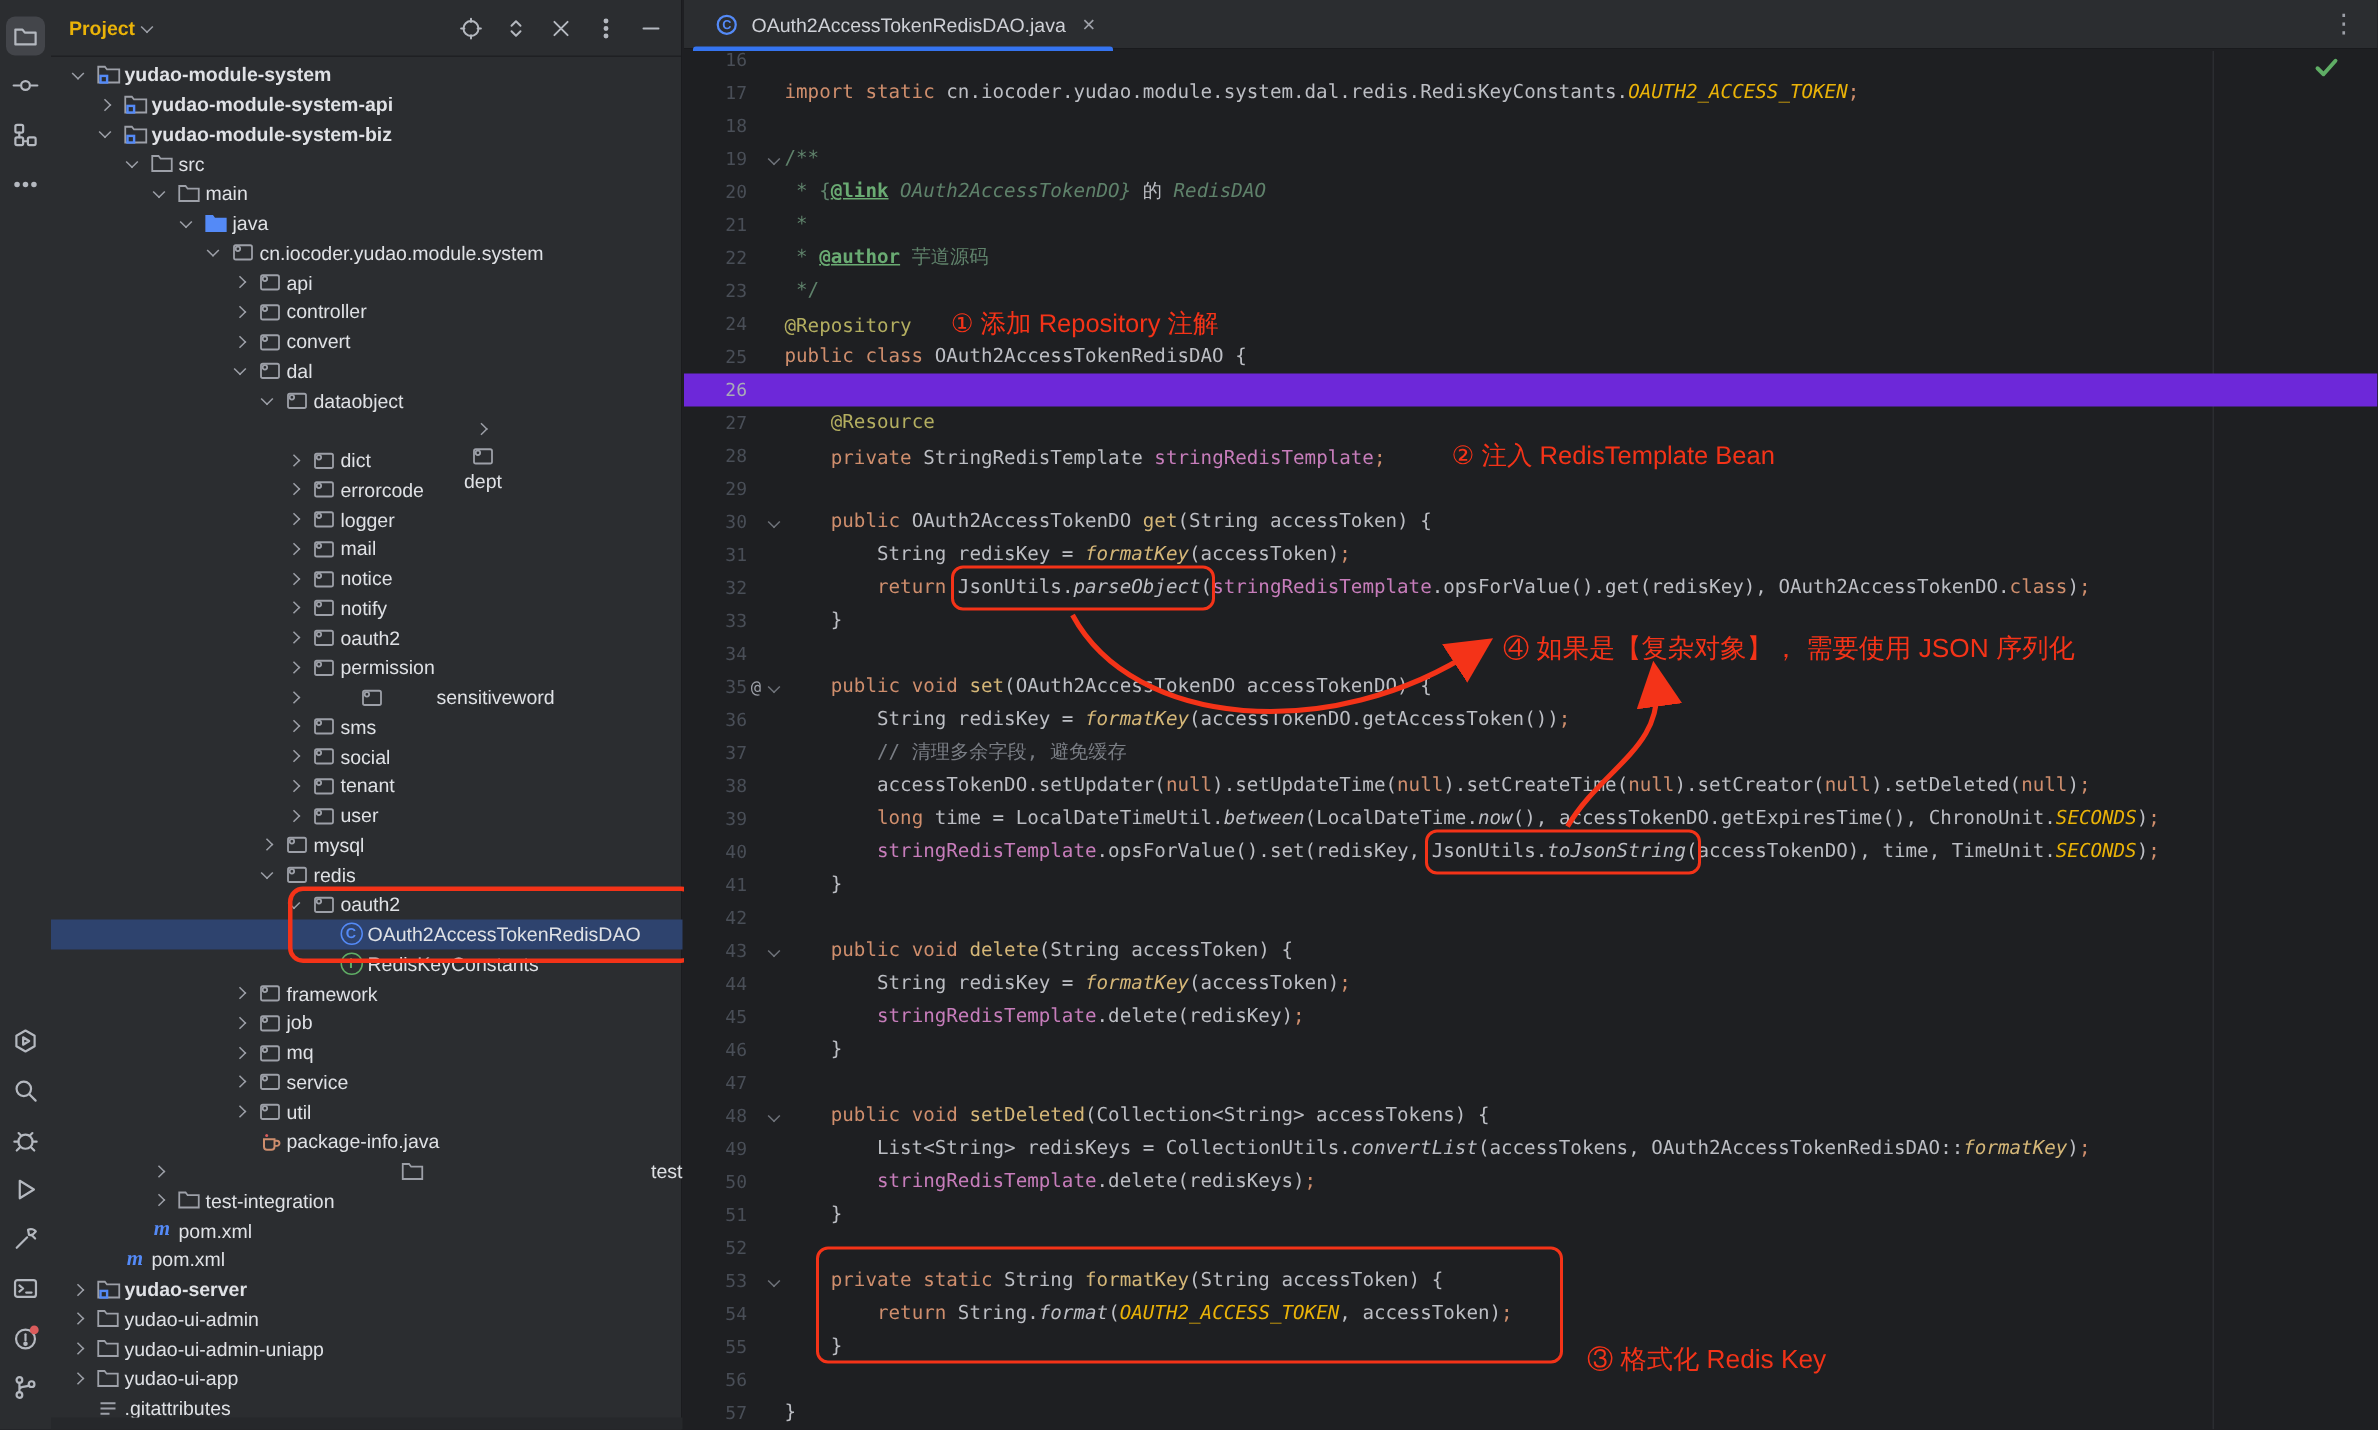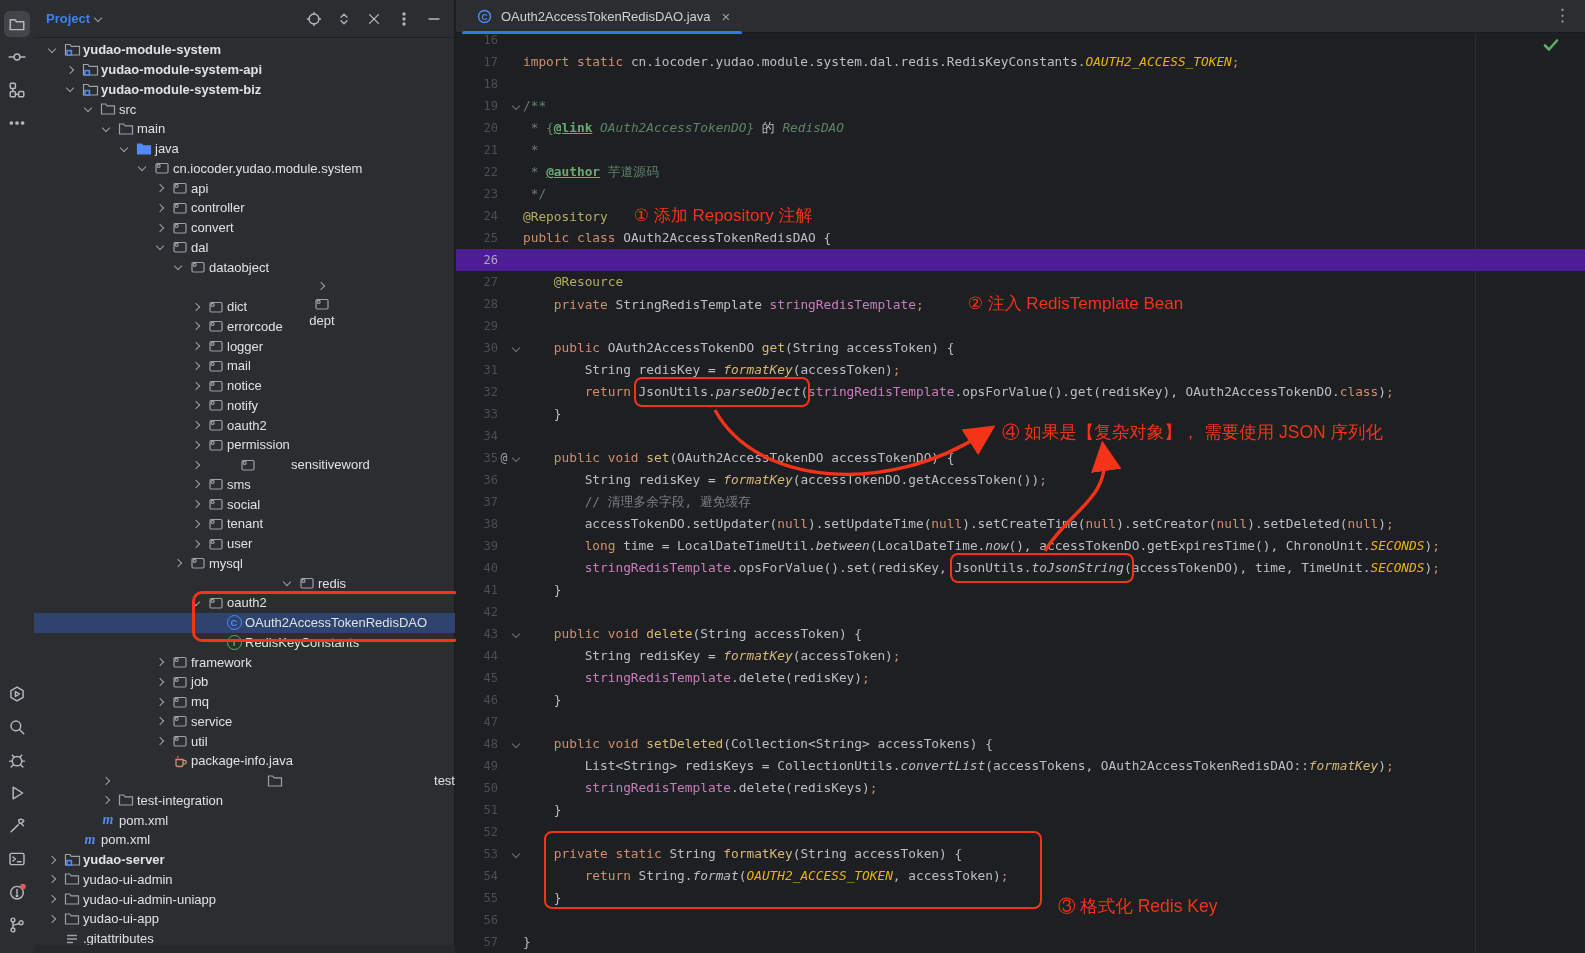--- a/index.html
+++ b/index.html
@@ -8,21 +8,21 @@
   
   .stripe{position:absolute;left:0;top:0;width:34px;height:953px;background:#2B2D30;border-right:1px solid #1A1B1E;}
   .stripe .grp-top{position:absolute;top:4px;left:0;right:0;}
   .stripe .grp-bot{position:absolute;bottom:8px;left:0;right:0;}
   .sicon{width:26px;height:26px;margin:7px auto;border-radius:6px;display:flex;align-items:center;justify-content:center;position:relative;}
   .sicon.active{background:#43454A;}
   .sicon svg{display:block;}
   
   .panel{position:absolute;left:34px;top:0;width:421px;height:953px;background:#2B2D30;border-right:1px solid #1A1B1E;box-sizing:border-box;}
   .phead{height:38px;display:flex;align-items:center;padding:0 12px;border-bottom:1px solid #1F2023;box-sizing:border-box;}
-  .phead .ptitle{font-size:13px;font-weight:bold;color:#3b82f6;margin-right:5px;}
+  .phead .ptitle{font-size:13px;font-weight:bold;color:#eab308;margin-right:5px;}
   .phead .pchev{width:8px;height:8px;position:relative;top:-2px;margin-right:auto;}
   .phead .pchev::before{content:"";position:absolute;left:0;top:2px;width:5px;height:5px;border-right:1.4px solid #9DA0A8;border-bottom:1.4px solid #9DA0A8;transform:rotate(45deg);}
   .pactions{display:flex;align-items:center;gap:14px;}
   .pactions .hicon{display:flex;align-items:center;justify-content:center;}
   .tree{position:absolute;top:40px;left:0;width:421px;}
   .trow{height:19.75px;display:flex;align-items:center;font-size:13px;color:#DFE1E5;white-space:nowrap;box-sizing:border-box;}
   .trow.sel{background:#2E436E;}
   .trow.bold .tlabel{font-weight:bold;}
   .tchev{width:18px;height:18px;flex:none;position:relative;}
   .tchev.open::before{content:"";position:absolute;left:5px;top:5px;width:5px;height:5px;border-right:1.4px solid #9DA0A8;border-bottom:1.4px solid #9DA0A8;transform:rotate(45deg);}
@@ -43,21 +43,21 @@
   .kebab{position:absolute;right:14px;top:5px;color:#9DA0A8;font-size:17px;letter-spacing:0;}
   .codearea{position:absolute;top:34px;left:0;width:1129px;height:919px;background:#1E1F22;overflow:hidden;
             font-family:"DejaVu Sans Mono","Liberation Mono",monospace;font-size:12.8px;}
   .lines{position:absolute;top:-5px;left:0;width:100%;}
   .cl{height:22px;line-height:22px;display:flex;white-space:pre;}
   .cl .num{width:42px;text-align:right;color:#494E57;font-size:12px;flex:none;}
   .cl .mark{width:12px;text-align:center;color:#9DA0A8;font-size:11.5px;flex:none;}
   .cl .fold{width:13px;flex:none;position:relative;}
   .cl .fold.open::before{content:"";position:absolute;left:3px;top:8px;width:5px;height:5px;border-right:1.4px solid #6F737A;border-bottom:1.4px solid #6F737A;transform:rotate(45deg);}
   .cl .src{flex:1;}
-  .cl.caret{background:#4c1d95;flex-direction:column;}
+  .cl.caret{background:#6d28d9;flex-direction:column;}
   .cl.caret .num{color:#A9ACB6;}
   .k{color:#CF8E6D;}  .t{color:#BCBEC4;}  .f{color:#C77DBB;}
   .c{color:#eab308;font-style:italic;}    .a{color:#B3AE60;}
   .d{color:#5F826B;} .dt{color:#6AAB73;font-weight:bold;text-decoration:underline;}
   .di{color:#5F826B;font-style:italic;}   .cm{color:#7A7E85;}
   .m{color:#D5B778;} .mi{color:#BCBEC4;font-style:italic;}
   .my{color:#D5B778;font-style:italic;}   .s{color:#CF8E6D;}
   .rn{color:var(--red);font-family:"Liberation Sans",sans-serif;font-size:17px;}
   .guide{position:absolute;left:1019px;top:0;bottom:0;width:1px;background:#2B2D31;}
   .rbox{position:absolute;border:2.5px solid var(--red);border-radius:8px;pointer-events:none;box-sizing:border-box;}
@@ -454,21 +454,21 @@
       <div class="trow" style="padding-left: 136px;">
         <span class="tchev closed"></span>
         <span class="ticon">
           <svg width="16" height="14" viewBox="0 0 16 14" fill="none" stroke="#9DA0A8" stroke-width="1.2">
             <rect x="2" y="2.5" width="12" height="9.5" rx="1.2"></rect>
             <circle cx="4.6" cy="4.9" r="1.5" fill="#2B2D30"></circle>
           </svg>
         </span>
         <span class="tlabel">mysql</span>
       </div>
-      <div class="trow" style="padding-left: 136px; justify-content: center;">
+      <div class="trow" style="padding-left: 136px;">
         <span class="tchev open"></span>
         <span class="ticon">
           <svg width="16" height="14" viewBox="0 0 16 14" fill="none" stroke="#9DA0A8" stroke-width="1.2">
             <rect x="2" y="2.5" width="12" height="9.5" rx="1.2"></rect>
             <circle cx="4.6" cy="4.9" r="1.5" fill="#2B2D30"></circle>
           </svg>
         </span>
         <span class="tlabel">redis</span>
       </div>
       <div class="trow" style="padding-left: 154px;">

